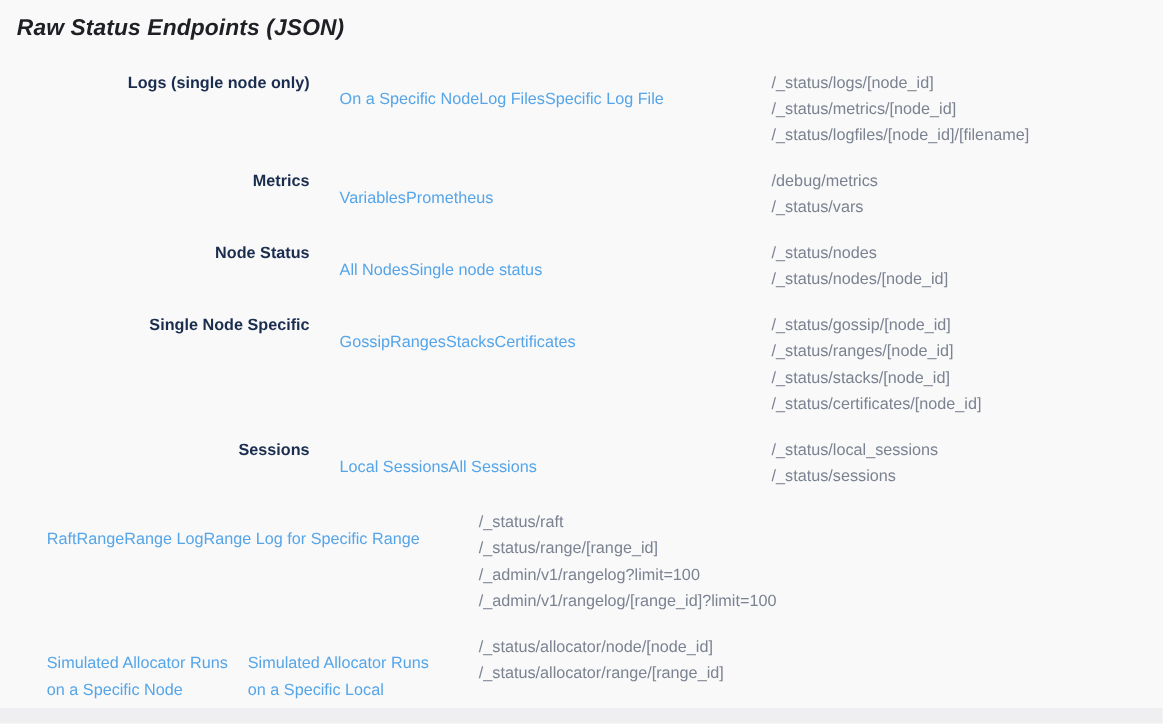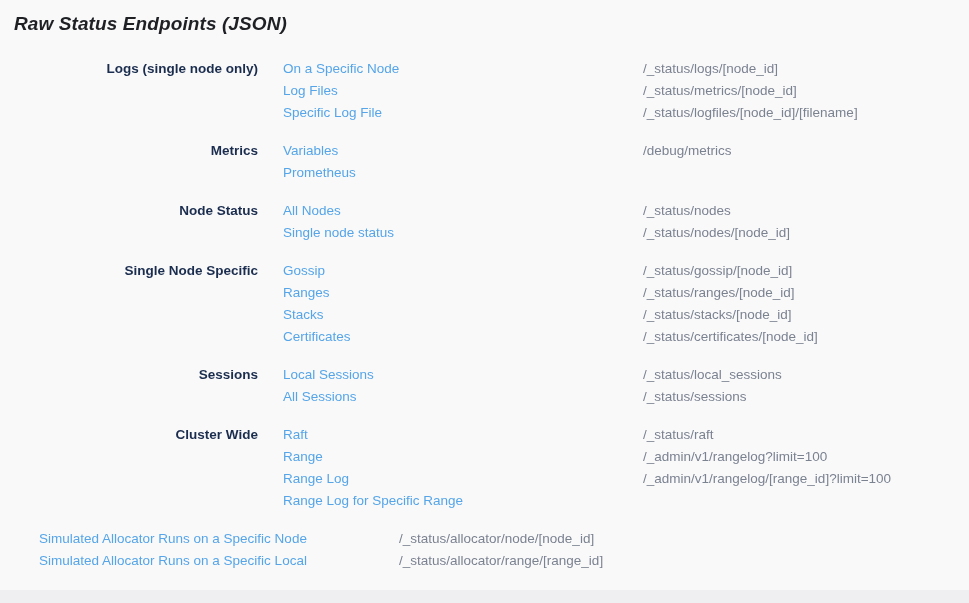--- a/index.html
+++ b/index.html
@@ -48,21 +48,22 @@
     line-height: 22px;
     font-weight: 600;
     color: var(--category);
     flex: 0 0 auto;
   }
   .links-cell {
     margin-left: 25px;
     width: 335px;
     flex: 0 0 auto;
     display: flex;
-    flex-direction: column;
+    flex-direction: row;
+    margin-top: 14px;
   }
   .paths-cell {
     margin-left: 25px;
     flex: 1 1 auto;
     display: flex;
     flex-direction: column;
   }
   .endpoint-link {
     font-size: 13.5px;
     line-height: 22px;
@@ -105,20 +106,21 @@
         </div>
       </div>
       <div class="group">
         <div class="category-cell">Metrics</div>
         <div class="links-cell">
           <a class="endpoint-link" href="#">Variables</a>
           <a class="endpoint-link" href="#">Prometheus</a>
         </div>
         <div class="paths-cell">
           <div class="endpoint-path">/debug/metrics</div>
+          <div class="endpoint-path">/_status/vars</div>
         </div>
       </div>
       <div class="group">
         <div class="category-cell">Node Status</div>
         <div class="links-cell">
           <a class="endpoint-link" href="#">All Nodes</a>
           <a class="endpoint-link" href="#">Single node status</a>
         </div>
         <div class="paths-cell">
           <div class="endpoint-path">/_status/nodes</div>
@@ -145,29 +147,29 @@
         <div class="links-cell">
           <a class="endpoint-link" href="#">Local Sessions</a>
           <a class="endpoint-link" href="#">All Sessions</a>
         </div>
         <div class="paths-cell">
           <div class="endpoint-path">/_status/local_sessions</div>
           <div class="endpoint-path">/_status/sessions</div>
         </div>
       </div>
       <div class="group">
-        <div class="category-cell">Cluster Wide</div>
         <div class="links-cell">
           <a class="endpoint-link" href="#">Raft</a>
           <a class="endpoint-link" href="#">Range</a>
           <a class="endpoint-link" href="#">Range Log</a>
           <a class="endpoint-link" href="#">Range Log for Specific Range</a>
         </div>
         <div class="paths-cell">
           <div class="endpoint-path">/_status/raft</div>
+          <div class="endpoint-path">/_status/range/[range_id]</div>
           <div class="endpoint-path">/_admin/v1/rangelog?limit=100</div>
           <div class="endpoint-path">/_admin/v1/rangelog/[range_id]?limit=100</div>
         </div>
       </div>
       <div class="group">
         <div class="links-cell">
           <a class="endpoint-link" href="#">Simulated Allocator Runs on a Specific Node</a>
           <a class="endpoint-link" href="#">Simulated Allocator Runs on a Specific Local</a>
         </div>
         <div class="paths-cell">

